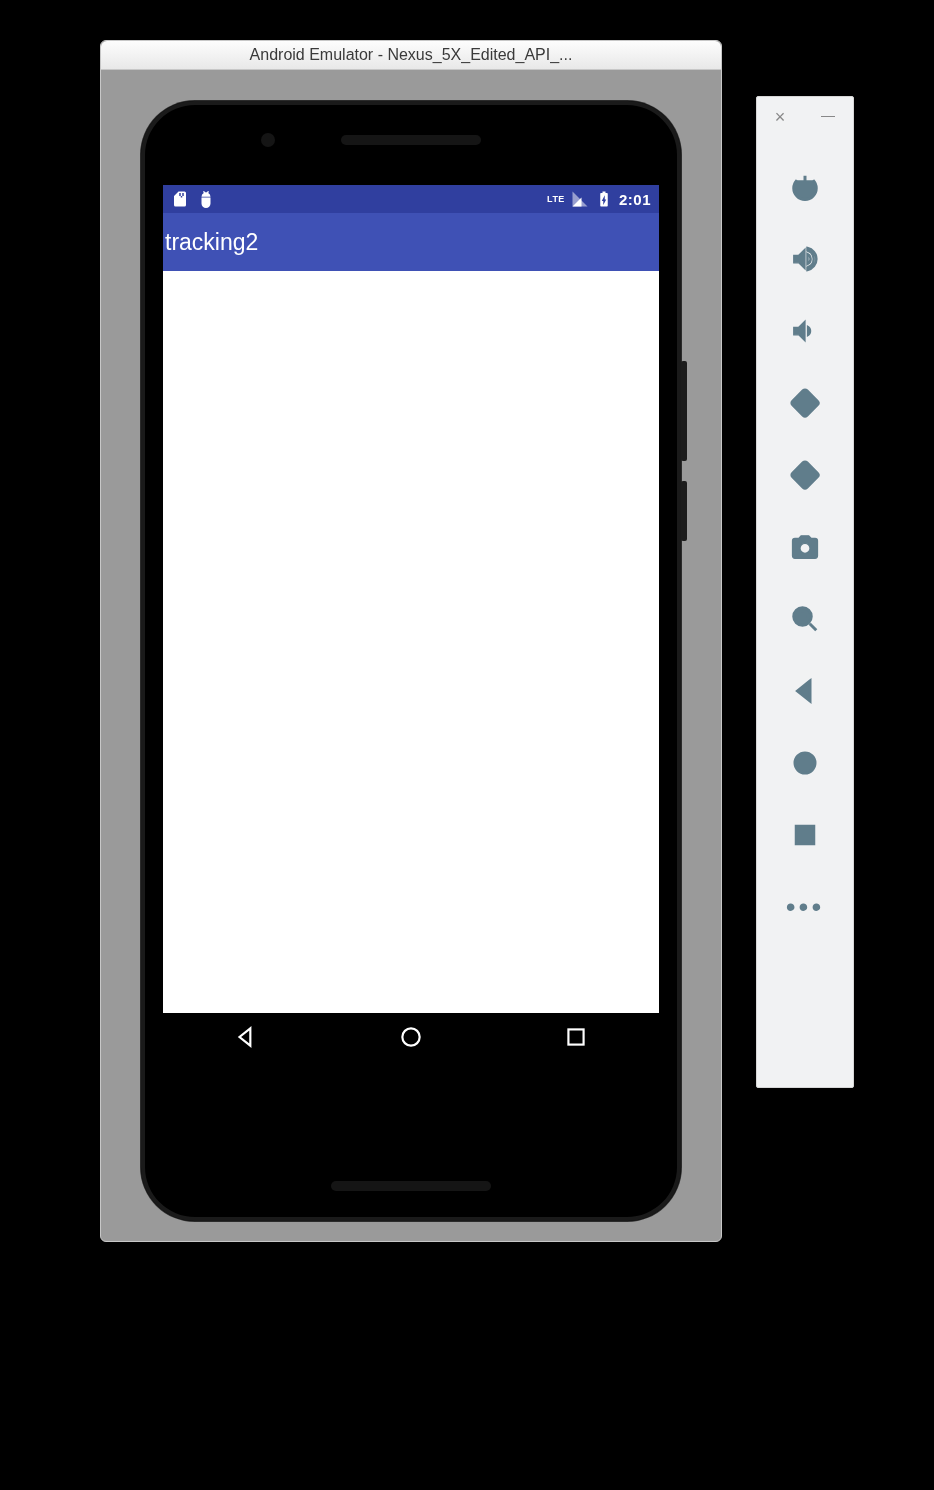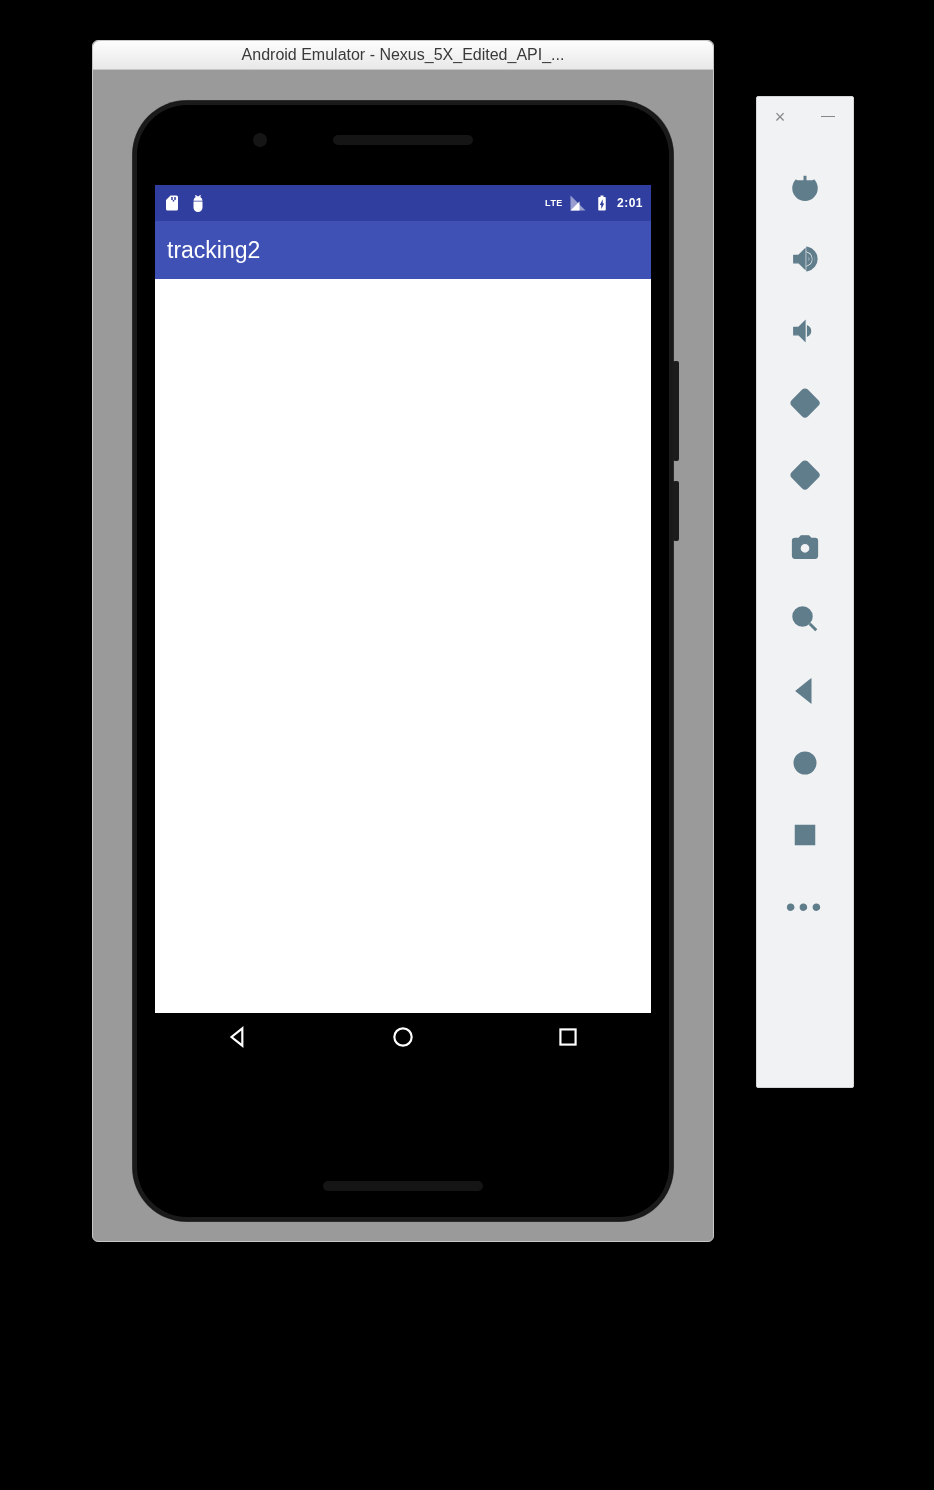--- a/index.html
+++ b/index.html
@@ -8,21 +8,21 @@
     width: 934px;
     height: 1490px;
     background: #000;
     font-family: -apple-system, "Helvetica Neue", Arial, sans-serif;
     overflow: hidden;
   }
 
   
   .emulator-window {
     position: absolute;
-    left: 92px;
+    left: 100px;
     top: 40px;
     width: 620px;
     height: 1200px;
     background: #9a9a9a;
     border: 1px solid #c7c7c7;
     border-radius: 6px;
     box-shadow: 0 10px 40px rgba(0,0,0,.6);
     text-align: right;
   }
   .emulator-titlebar {
@@ -84,44 +84,44 @@
   .screen {
     position:absolute;
     top:84px; left:22px;
     width:496px; height:880px;
     background:#fff;
     overflow:hidden;
   }
 
   
   .statusbar {
-    height:36px;
+    height:28px;
     background:#303f9f;
     color:#fff;
     display:flex;
     align-items:center;
     font-size:14px;
     padding:0 8px;
     justify-content:space-between;
   }
   .statusbar .left-icons { display:flex; gap:8px; align-items:center; }
   .statusbar .right-icons { display:flex; gap:6px; align-items:center; }
   .sb-icon { width:18px; height:18px; display:flex; align-items:center; justify-content:center; }
-  .sb-time { font-weight:600; font-size:12px; letter-spacing:.5px; }
+  .sb-time { font-weight:600; font-size:15px; letter-spacing:.5px; }
 
   
   .appbar {
     height:58px;
     background:#3f51b5;
     color:#fff;
     font-size:23px;
     font-weight:500;
     display:flex;
     align-items:center;
-    padding:0 12px;
+    padding:0 2px;
   }
 
   
   .content {
     padding:6px 4px;
     color:#7e7e7e;
     font-size:20px;
     line-height:1.3;
     font-family: Roboto, Arial, sans-serif;
   }

